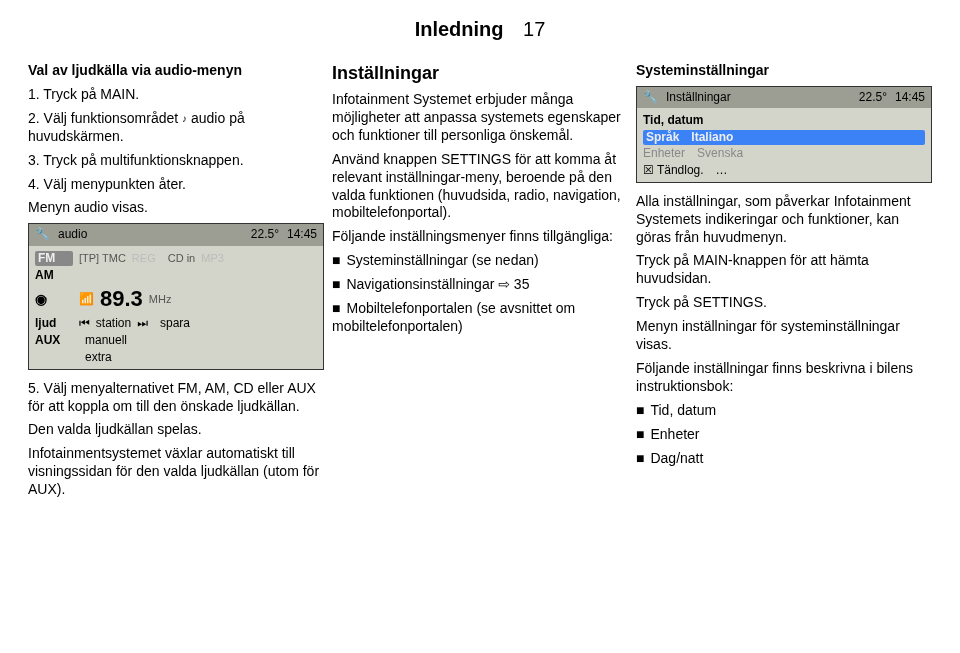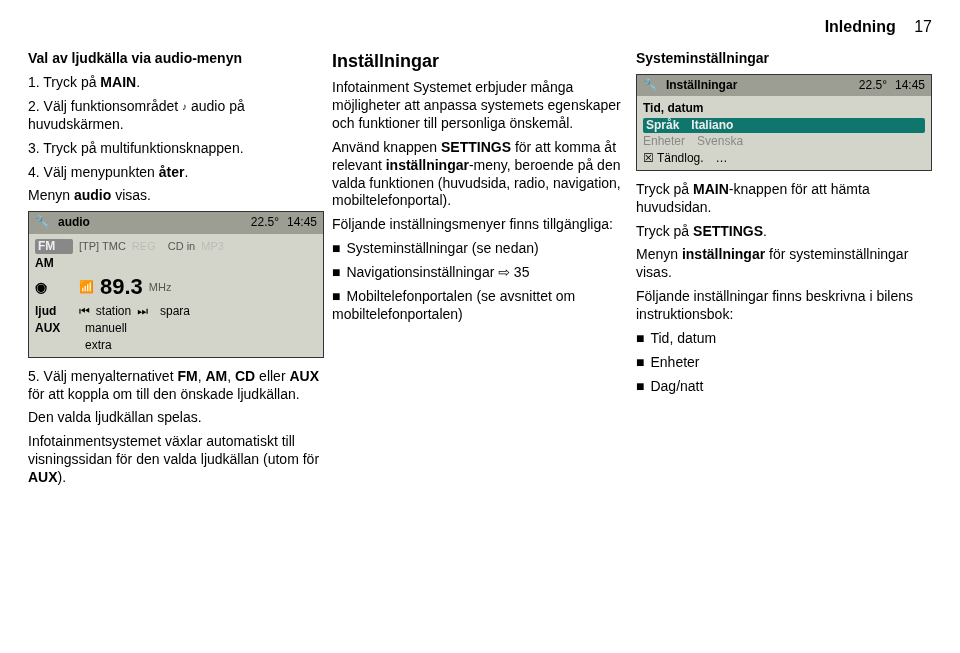--- a/index.html
+++ b/index.html
@@ -7,41 +7,41 @@
     width: 960px;
     height: 653px;
     font-family: Arial, Helvetica, sans-serif;
     font-size: 14px;
     color: #000;
     background: #fff;
     position: relative;
     padding: 18px 28px 18px 28px;
   }
   .hdr {
-    text-align: right;
-    margin-bottom: 14px;
-    font-size: 16px;
+    text-align: center;
+    margin-bottom: 21px;
+    font-size: 20px;
   }
   .hdr .chap { font-weight: bold; }
   .hdr .pg { margin-left: 14px; }
   .cols {
     display: flex;
     gap: 8px;
   }
   .col {
     flex: 1;
     line-height: 1.28;
   }
   .col p { margin-bottom: 6px; }
   .subhead {
     font-weight: bold;
     margin-bottom: 4px;
   }
   .sec { font-size: 18px; font-weight: bold; margin-bottom: 4px; }
-  .b { font-weight: bold; }
+  .b { font-weight: normal; }
   .sq { margin-right: 6px; }
   .note { font-size: 10px; vertical-align: middle; }
   
   .lcd {
     width: 100%;
     margin: 6px 0 10px 0;
     border: 1px solid #333;
     background: #d4d5ca;
     font-family: Arial, sans-serif;
   }
@@ -185,38 +185,39 @@
         <span class="wrench">🔧</span>
         <span class="b">Inställningar</span>
         <span class="spacer"></span>
         <span>22.5°</span>
         <span>14:45</span>
       </div>
       <div class="lcd-body" style="font-weight:bold">
         <div class="lcd-row">
             <span>Tid, datum</span>
           </div>
-        <div class="lcd-row" style="background:#0f766e;color:#eee;border-radius:2px;padding:0 3px">
+        <div class="lcd-row" style="background:#3b82f6;color:#eee;border-radius:2px;padding:0 3px">
           <span>Språk</span>
           <span class="spacer"></span>
           <span>Italiano</span>
         </div>
         <div class="lcd-row" style="color:#888;font-weight:normal">
           <span>Enheter</span>
           <span class="spacer"></span>
           <span>Svenska</span>
         </div>
         <div class="lcd-row" style="color:#000000;font-weight:normal">
           <span>☒ Tändlog.</span>
           <span class="spacer"></span>
           <span>…</span>
         </div>
       </div>
     </div>
 
+    <p>Alla inställningar, som påverkar Infotainment Systemets indikeringar och funktioner, kan göras från huvudmenyn.</p>
     <p>
       <span>Tryck på </span><span class="b">MAIN</span><span>-knappen för att hämta huvudsidan.</span>
     </p>
     <p>
       <span>Tryck på </span><span class="b">SETTINGS</span><span>.</span>
     </p>
     <p>
       <span>Menyn </span><span class="b">inställningar</span><span> för systeminställningar visas.</span>
     </p>
     <p>Följande inställningar finns beskrivna i bilens instruktionsbok:</p>

